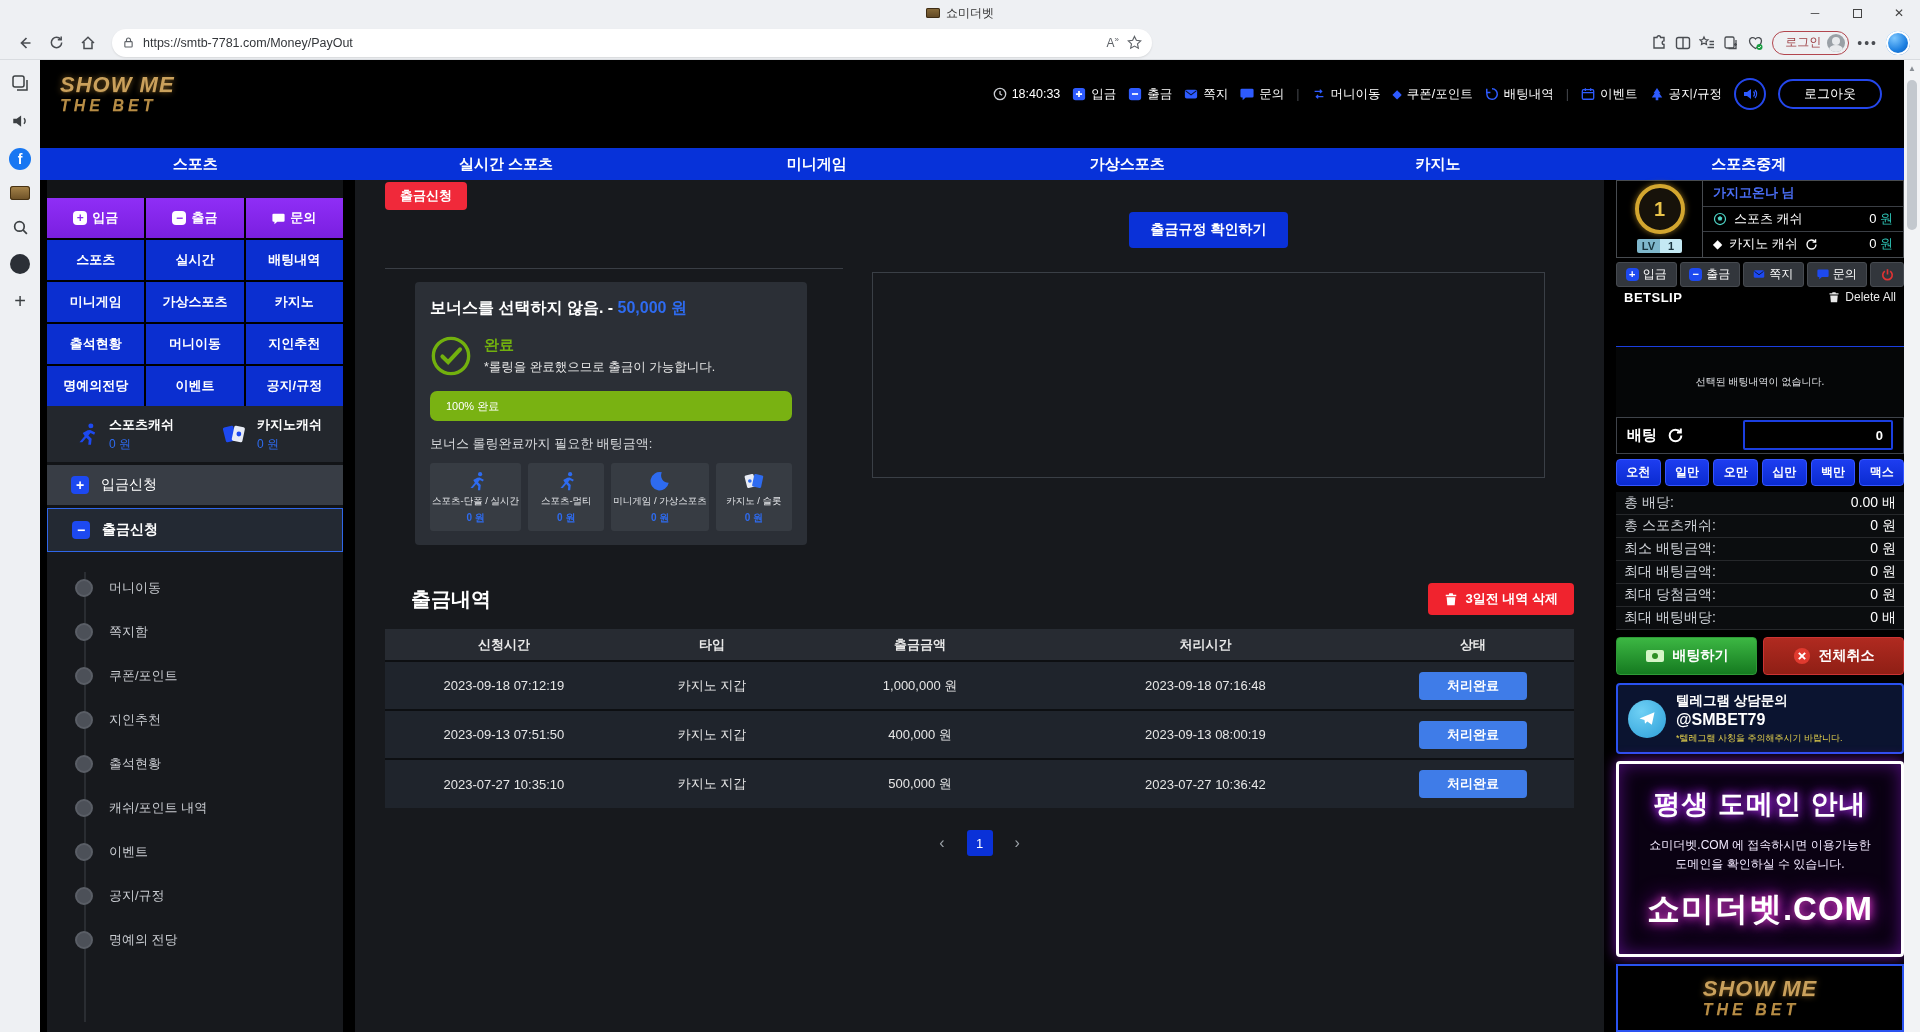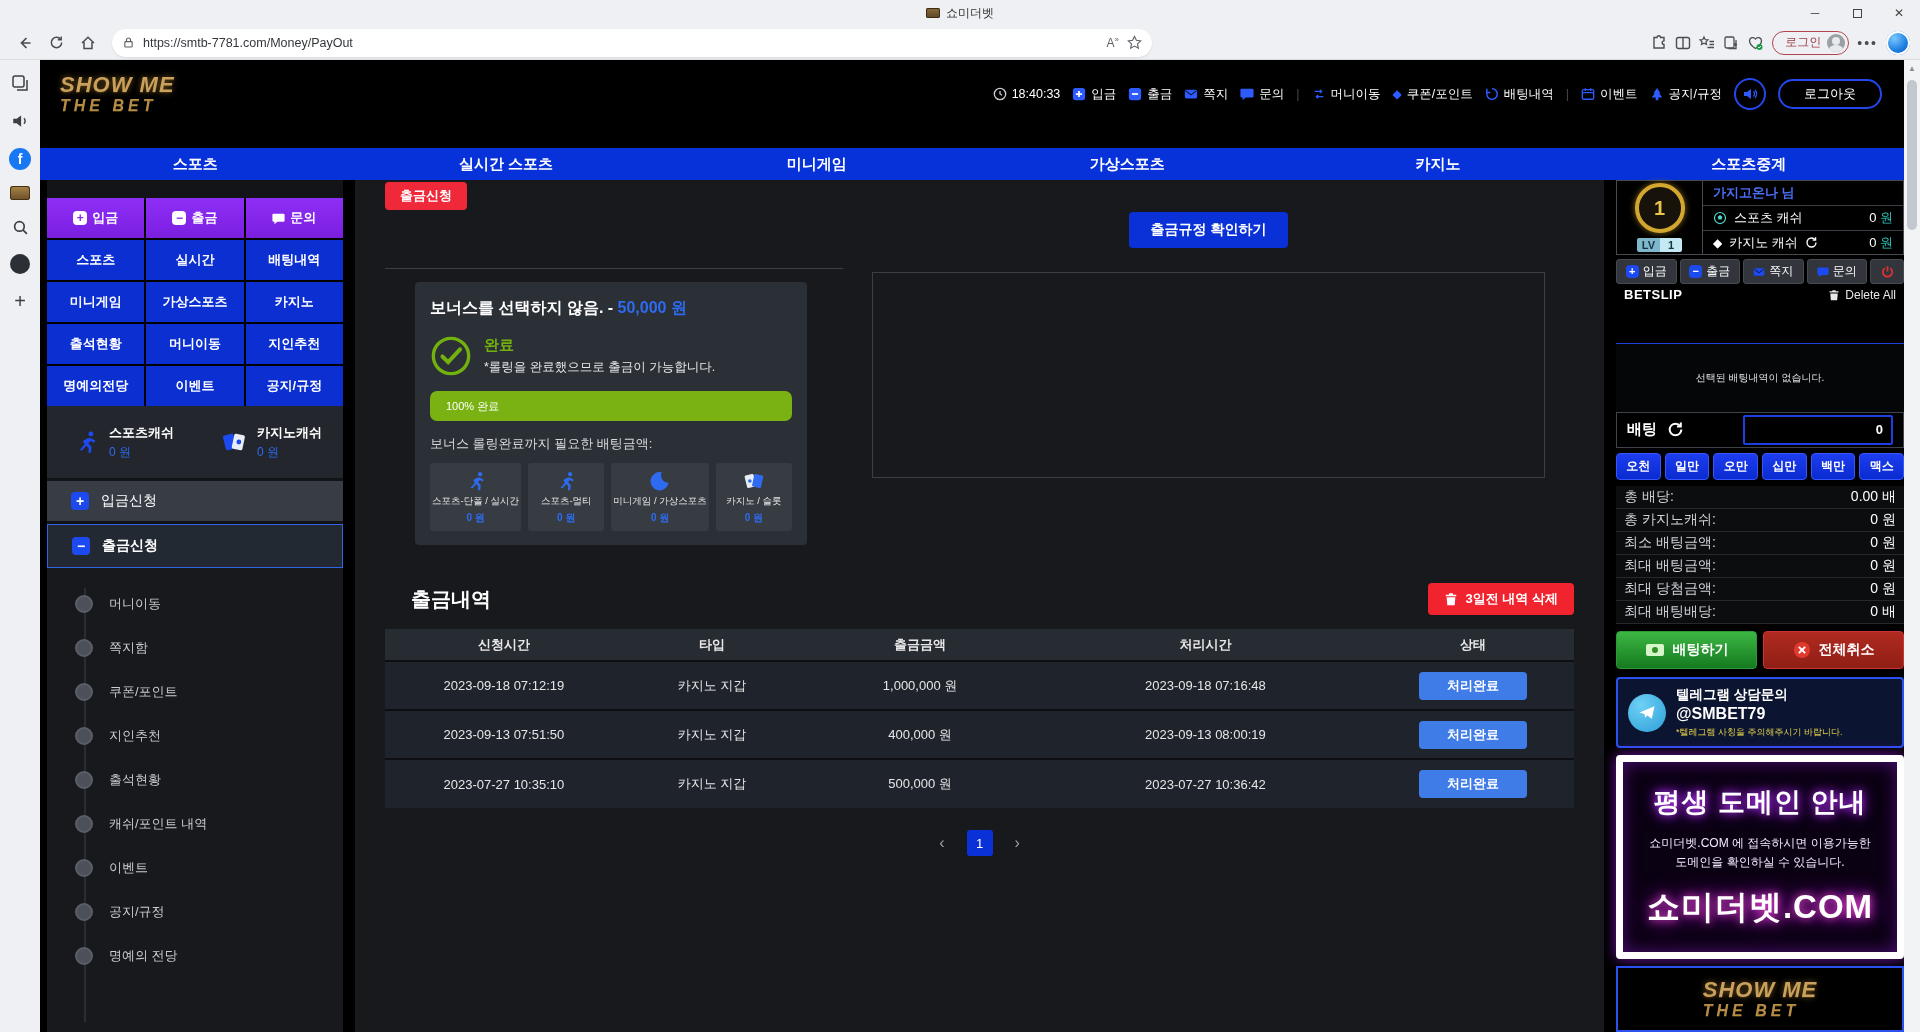--- a/index.html
+++ b/index.html
@@ -56,21 +56,21 @@
   .main-nav { height:32px; background:#0732d9; display:flex; }
   .nav-item { flex:1; display:flex; align-items:center; justify-content:center; color:#fff; font-weight:bold; font-size:15px; cursor:pointer; }
 
   .content { flex:1; min-height:0; display:flex; gap:12px; padding-left:7px; }
 
   
   .lsb { width:296px; flex:none; display:flex; flex-direction:column; background:#121417; }
   .lgrid { display:grid; grid-template-columns:1fr 1fr 1fr; gap:2px; background:#000; margin-top:18px; }
   .gcell { height:40px; background:#0b2fd0; color:#fff; font-size:13px; font-weight:bold; display:flex; align-items:center; justify-content:center; gap:5px; cursor:pointer; }
   .gcell.purple { background:linear-gradient(#8f2ef6,#7a1fe0); }
-  .cashpanel { height:72px; background:#23272d; display:flex; align-items:center; }
+  .cashpanel { height:56px; background:#23272d; display:flex; align-items:center; }
   .cashhalf { flex:1; display:flex; align-items:center; gap:10px; padding-left:26px; }
   .cashlabel { color:#fff; font-size:13px; font-weight:bold; }
   .cashval { color:#2e6bf0; font-size:12px; margin-top:2px; }
   .lrow { height:40px; margin-top:3px; display:flex; align-items:center; gap:12px; padding-left:24px; background:#383d45; color:#fff; font-size:14px; cursor:pointer; }
   .lrow.sel { height:44px; background:#232933; border:1px solid #2f66e8; font-weight:bold; }
   .sqic { width:18px; height:18px; border-radius:4px; background:#1d49f0; color:#fff; display:flex; align-items:center; justify-content:center; font-size:14px; font-weight:bold; line-height:1; }
   .lmenu { flex:1; position:relative; padding-top:14px; background:#17191d; }
   .lmenu:before { content:""; position:absolute; left:37px; top:20px; bottom:10px; width:2px; background:#2a2d32; }
   .litem { height:44px; display:flex; align-items:center; gap:16px; padding-left:28px; color:#c9ccd1; font-size:13px; position:relative; cursor:pointer; }
   .bullet { width:18px; height:18px; border-radius:50%; background:#4c5058; border:2px solid #5a5e66; flex:none; }
@@ -141,21 +141,21 @@
   .srow { height:23px; background:#0b0d0f; border-bottom:1px solid #26282b; display:flex; align-items:center; padding:0 8px; font-size:14px; color:#cfd3d8; }
   .srow b { margin-left:auto; color:#fff; font-weight:normal; }
   .actrow { display:flex; gap:6px; margin-top:7px; }
   .betgo { flex:1; height:38px; background:linear-gradient(#3cb743,#157a20); border:1px solid #2e9a36; border-radius:4px; color:#fff; font-weight:bold; font-size:14px; display:flex; align-items:center; justify-content:center; gap:8px; }
   .cancelall { flex:1; height:38px; background:linear-gradient(#b02a20,#8f1f15); border:1px solid #c33; border-radius:4px; color:#fff; font-weight:bold; font-size:14px; display:flex; align-items:center; justify-content:center; gap:8px; }
   .tgbox { margin-top:8px; border:2px solid #2a52f0; border-radius:4px; background:#0b1430; padding:7px 10px; display:flex; align-items:center; gap:10px; }
   .tgcirc { width:38px; height:38px; border-radius:50%; background:radial-gradient(circle at 35% 30%,#6fd0f5,#2d9fd8); display:flex; align-items:center; justify-content:center; flex:none; }
   .tgl1 { color:#fff; font-weight:bold; font-size:13.5px; }
   .tgl2 { color:#fff; font-weight:bold; font-size:16px; margin-top:1px; }
   .tgnote { color:#e8d44d; font-size:9px; margin-top:3px; }
-  .domainbox { margin-top:7px; border:7px solid #ffffff; border-radius:4px; background:#0a0112; box-shadow:0 0 14px rgba(160,32,240,.7), inset 0 0 18px rgba(160,32,240,.45); text-align:center; padding:22px 8px; }
+  .domainbox { margin-top:7px; border:3px solid #ffffff; border-radius:4px; background:#0a0112; box-shadow:0 0 14px rgba(160,32,240,.7), inset 0 0 18px rgba(160,32,240,.45); text-align:center; padding:22px 8px; }
   .dtitle { color:#fff; font-size:27px; font-weight:bold; text-shadow:0 0 8px #c240ff,0 0 16px #8a00e0; letter-spacing:1px; }
   .dbody { color:#f2e9ff; font-size:12px; margin-top:14px; line-height:1.6; }
   .dsite { color:#fff; font-size:33px; font-weight:900; margin-top:12px; text-shadow:0 0 10px #ff4fd8,0 0 22px #c200ff; letter-spacing:1px; }
   .logobanner { margin-top:7px; border:2px solid #2a52f0; background:#000; height:84px; display:flex; flex-direction:column; align-items:center; justify-content:center; }
 
   .ic { display:inline-block; vertical-align:middle; flex:none; }
 </style>
 </head>
 <body>
 
@@ -669,21 +669,21 @@
             <div class="qbtn">백만</div>
             <div class="qbtn">맥스</div>
           </div>
 
           <div class="stats">
             <div class="srow">
                 <span>총 배당:</span>
                 <b>0.00 배</b>
               </div>
             <div class="srow">
-                <span>총 카지노캐쉬:</span>
+                <span>총 스포츠캐쉬:</span>
                 <b>0 원</b>
               </div>
             <div class="srow">
                 <span>최소 배팅금액:</span>
                 <b>0 원</b>
               </div>
             <div class="srow">
                 <span>최대 배팅금액:</span>
                 <b>0 원</b>
               </div>

